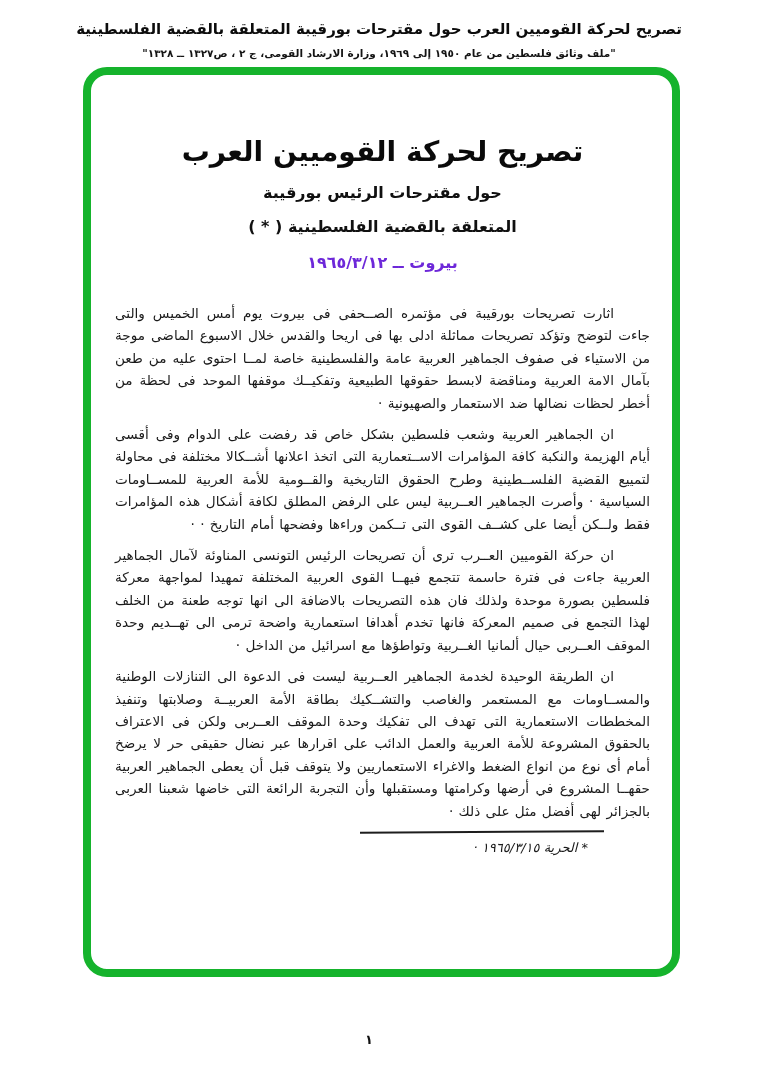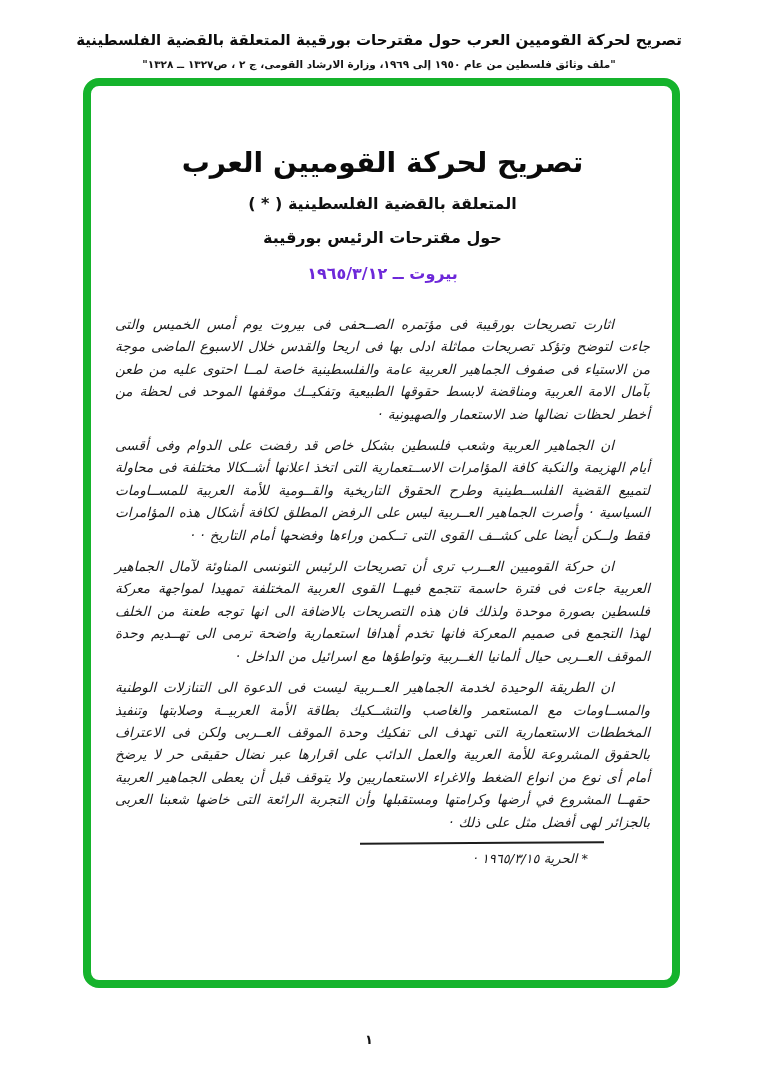--- a/index.html
+++ b/index.html
@@ -5,33 +5,33 @@
   * { margin:0; padding:0; box-sizing:border-box; }
   html,body { background:#ffffff; }
   body {
     width:758px; height:1078px;
     margin:0 auto;
     font-family:"DejaVu Sans", sans-serif;
     color:#161616;
     overflow:hidden;
     position:relative;
   }
-  .header { text-align:center; padding-top:31px; direction:rtl; }
+  .header { text-align:center; padding-top:20px; direction:rtl; }
   .header-title {
     font-size:15px; font-weight:bold; letter-spacing:0;
     color:#0c0c0c;
   }
   .header-source {
     font-size:10.5px; font-weight:bold; margin-top:9px; color:#141414;
   }
   .frame {
     width:597px; height:910px;
     margin:8px 0 0 83px;
     border:8px solid #15b32c;
-    border-radius:16px;
+    border-radius:24px;
     background:#ffffff;
     padding:60px 22px 0 24px;
     direction:rtl;
     overflow:hidden;
   }
   .doc-title {
     text-align:center;
     font-size:28px; font-weight:bold;
     color:#0a0a0a;
   }
@@ -50,21 +50,20 @@
   .body-text { margin-top:30px; }
   .para {
     direction:rtl;
     text-align:justify;
     text-indent:36px;
     font-size:13.6px;
     line-height:22.4px;
     margin-bottom:9px;
     color:#1a1a1a;
     word-spacing:1px;
-    font-style:italic;
   }
   .footnote-rule {
     width:244px; height:2px;
     background:#1d1d1d;
     margin-left:auto;
     margin-right:46px;
     margin-top:4px;
     transform:rotate(-0.4deg);
   }
   .footnote {
@@ -88,22 +87,22 @@
 </head>
 <body>
 
 <div class="header">
   <div class="header-title">تصريح لحركة القوميين العرب حول مقترحات بورقيبة المتعلقة بالقضية الفلسطينية</div>
   <div class="header-source">"ملف وثائق فلسطين من عام ١٩٥٠ إلى ١٩٦٩، وزارة الارشاد القومى، ج ٢ ، ص١٣٢٧ ــ ١٣٢٨"</div>
 </div>
 
 <div class="frame" style="border-color: rgb(21, 179, 44);">
   <div class="doc-title">تصريح لحركة القوميين العرب</div>
+  <div class="doc-sub">حول مقترحات الرئيس بورقيبة</div>
   <div class="doc-sub">المتعلقة بالقضية الفلسطينية ( * )</div>
-  <div class="doc-sub">حول مقترحات الرئيس بورقيبة</div>
   <div class="doc-date">بيروت ــ ١٩٦٥/٣/١٢</div>
 
   <div class="body-text">
     <p class="para">اثارت تصريحات بورقيبة فى مؤتمره الصــحفى فى بيروت يوم أمس الخميس والتى جاءت لتوضح وتؤكد تصريحات مماثلة ادلى بها فى اريحا والقدس خلال الاسبوع الماضى موجة من الاستياء فى صفوف الجماهير العربية عامة والفلسطينية خاصة لمــا احتوى عليه من طعن بآمال الامة العربية ومناقضة لابسط حقوقها الطبيعية وتفكيــك موقفها الموحد فى لحظة من أخطر لحظات نضالها ضد الاستعمار والصهيونية ·</p>
     <p class="para">ان الجماهير العربية وشعب فلسطين بشكل خاص قد رفضت على الدوام وفى أقسى أيام الهزيمة والنكبة كافة المؤامرات الاســتعمارية التى اتخذ اعلانها أشــكالا مختلفة فى محاولة لتمييع القضية الفلســطينية وطرح الحقوق التاريخية والقــومية للأمة العربية للمســاومات السياسية · وأصرت الجماهير العــربية ليس على الرفض المطلق لكافة أشكال هذه المؤامرات فقط ولــكن أيضا على كشــف القوى التى تــكمن وراءها وفضحها أمام التاريخ · ·</p>
     <p class="para">ان حركة القوميين العــرب ترى أن تصريحات الرئيس التونسى المناوئة لآمال الجماهير العربية جاءت فى فترة حاسمة تتجمع فيهــا القوى العربية المختلفة تمهيدا لمواجهة معركة فلسطين بصورة موحدة ولذلك فان هذه التصريحات بالاضافة الى انها توجه طعنة من الخلف لهذا التجمع فى صميم المعركة فانها تخدم أهدافا استعمارية واضحة ترمى الى تهــديم وحدة الموقف العــربى حيال ألمانيا الغــربية وتواطؤها مع اسرائيل من الداخل ·</p>
     <p class="para">ان الطريقة الوحيدة لخدمة الجماهير العــربية ليست فى الدعوة الى التنازلات الوطنية والمســاومات مع المستعمر والغاصب والتشــكيك بطاقة الأمة العربيــة وصلابتها وتنفيذ المخططات الاستعمارية التى تهدف الى تفكيك وحدة الموقف العــربى ولكن فى الاعتراف بالحقوق المشروعة للأمة العربية والعمل الدائب على اقرارها عبر نضال حقيقى حر لا يرضخ أمام أى نوع من انواع الضغط والاغراء الاستعماريين ولا يتوقف قبل أن يعطى الجماهير العربية حقهــا المشروع في أرضها وكرامتها ومستقبلها وأن التجربة الرائعة التى خاضها شعبنا العربى بالجزائر لهى أفضل مثل على ذلك ·</p>
   </div>
 
   <div class="footnote-rule"></div>

